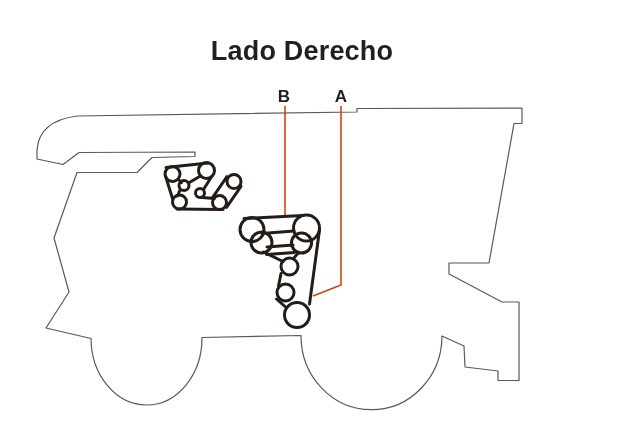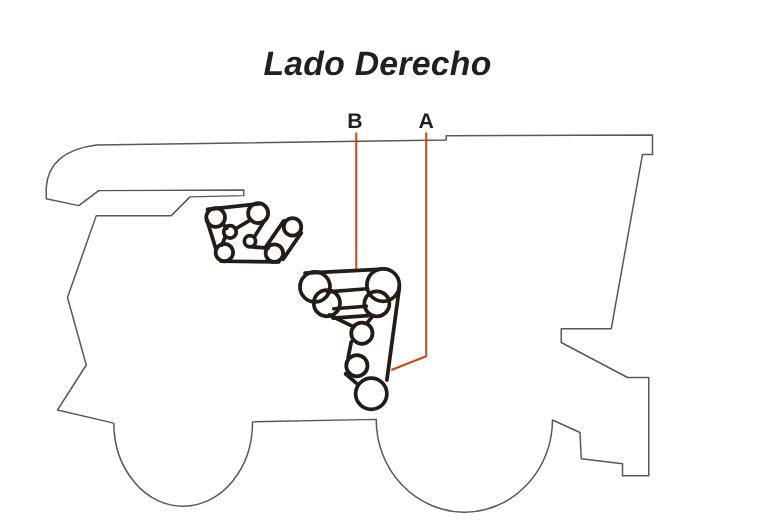--- a/index.html
+++ b/index.html
@@ -3,21 +3,21 @@
 <meta charset="utf-8">
 <style>
   html,body{margin:0;padding:0;background:#fff;}
   .stage{
     position:relative;width:620px;height:424px;background:#fff;overflow:hidden;
     font-family:"Liberation Sans","DejaVu Sans",sans-serif;
   }
   .stage svg{position:absolute;left:0;top:0;}
   .diagram-title{
     position:absolute;top:36px;left:302px;transform:translateX(-50%);
-    font-size:27px;font-weight:bold;letter-spacing:0.2px;white-space:nowrap;font-style:italic;
+    font-size:27px;font-weight:bold;letter-spacing:0.2px;white-space:nowrap;
   }
   .pulley-label{
     position:absolute;transform:translate(-50%,-50%);
     font-size:17px;font-weight:bold;white-space:nowrap;
   }
   .label-b{left:284px;top:97px;}
   .label-a{left:341px;top:97px;}
 </style>
 </head>
 <body>

